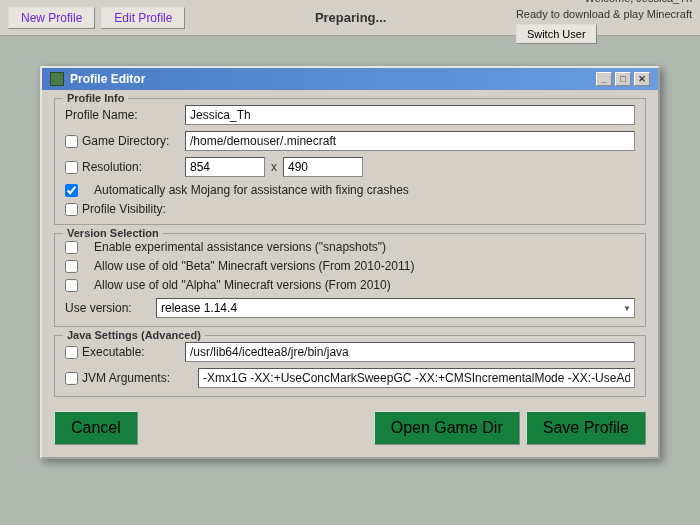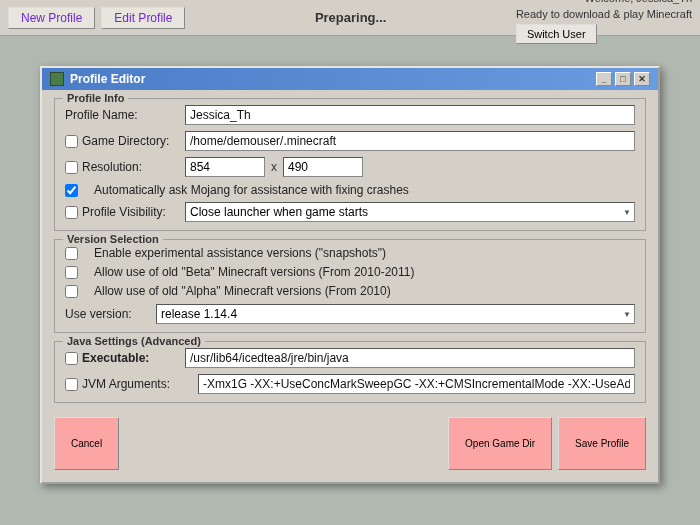--- a/index.html
+++ b/index.html
@@ -259,26 +259,26 @@
     
     .dialog-footer {
       display: flex;
       justify-content: space-between;
       align-items: center;
       padding: 6px 0 2px 0;
     }
     .footer-left { display: flex; gap: 6px; }
     .footer-right { display: flex; gap: 6px; }
     .footer-btn {
-      background: #fca5a5;
+      background: #15803d;
       border: 1px solid #888;
       border-top-color: #ddd;
       border-left-color: #ddd;
-      padding: 20px 16px;
-      font-size: 10px;
+      padding: 7px 16px;
+      font-size: 16px;
       cursor: pointer;
       color: #000;
     }
   </style>
 </head>
 <body>
 
 <div class="toolbar">
   <button class="toolbar-btn">New Profile</button>
   <button class="toolbar-btn">Edit Profile</button>
@@ -339,25 +339,20 @@
         <div class="checkbox-row">
           <input type="checkbox" checked="" style="">
           <span class="checkbox-label">Automatically ask Mojang for assistance with fixing crashes</span>
         </div>
 
         <div class="form-row launcher-visibility-row">
           <div style="display:flex;align-items:center;width:120px;flex-shrink:0;gap:4px;">
             <input type="checkbox" style="">
             <span class="launcher-label">Profile Visibility:</span>
           </div>
-          <div class="select-wrapper">
-            <select class="select-input">
-              <option>Close launcher when game starts</option>
-            </select>
-          </div>
         </div>
       </div>
 
       <div class="section">
         <span class="section-label">Version Selection</span>
 
         <div class="checkbox-row">
           <input type="checkbox" style="">
           <span class="checkbox-label">Enable experimental assistance versions ("snapshots")</span>
         </div>
@@ -379,21 +374,21 @@
           </div>
         </div>
       </div>
 
       <div class="section">
         <span class="section-label">Java Settings (Advanced)</span>
 
         <div class="form-row">
           <div style="display:flex;align-items:center;width:120px;flex-shrink:0;gap:4px;">
             <input type="checkbox" style="">
-            <span class="form-label" style="width:auto;font-weight:bold;">Executable:</span>
+            <span class="form-label" style="width:auto;">Executable:</span>
           </div>
           <input class="form-input" type="text" value="/usr/lib64/icedtea8/jre/bin/java" style="">
         </div>
 
         <div class="form-row">
           <div style="display:flex;align-items:center;width:133px;flex-shrink:0;gap:4px;">
             <input type="checkbox" style="">
             <span class="form-label" style="width:auto;">JVM Arguments:</span>
           </div>
           <input class="form-input" type="text" value="-Xmx1G -XX:+UseConcMarkSweepGC -XX:+CMSIncrementalMode -XX:-UseAdaptiveSizePolicy -Xmn128M" style="">

